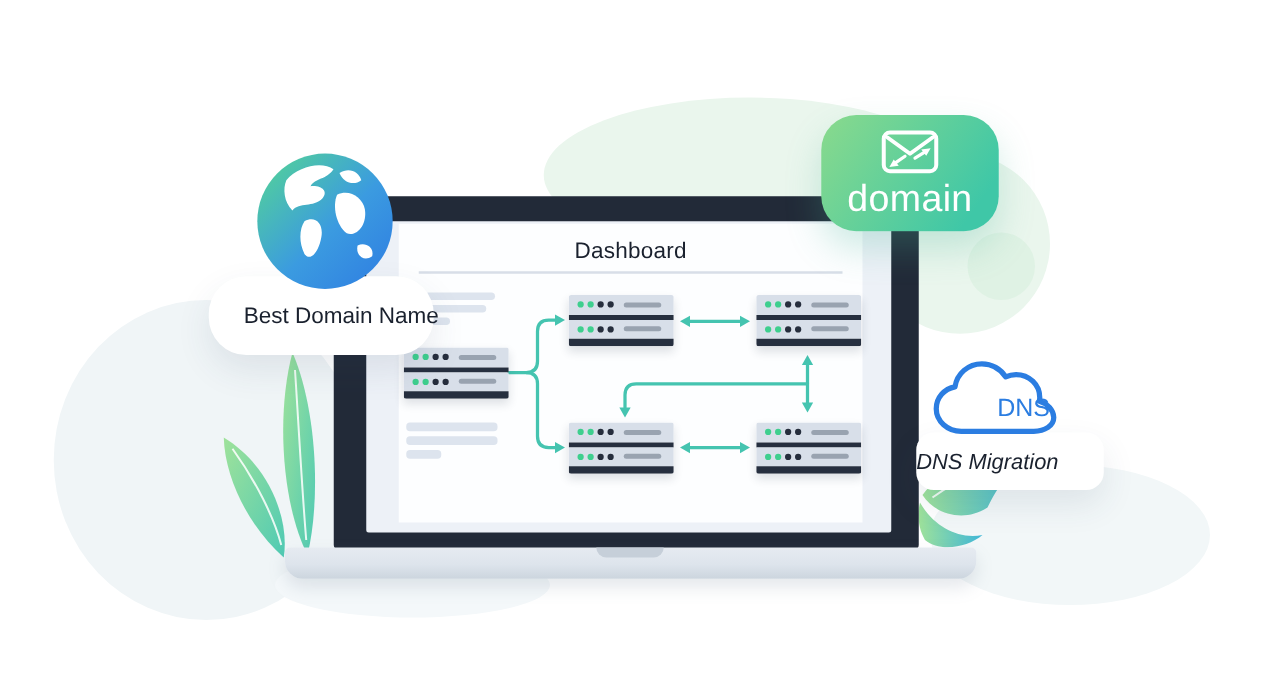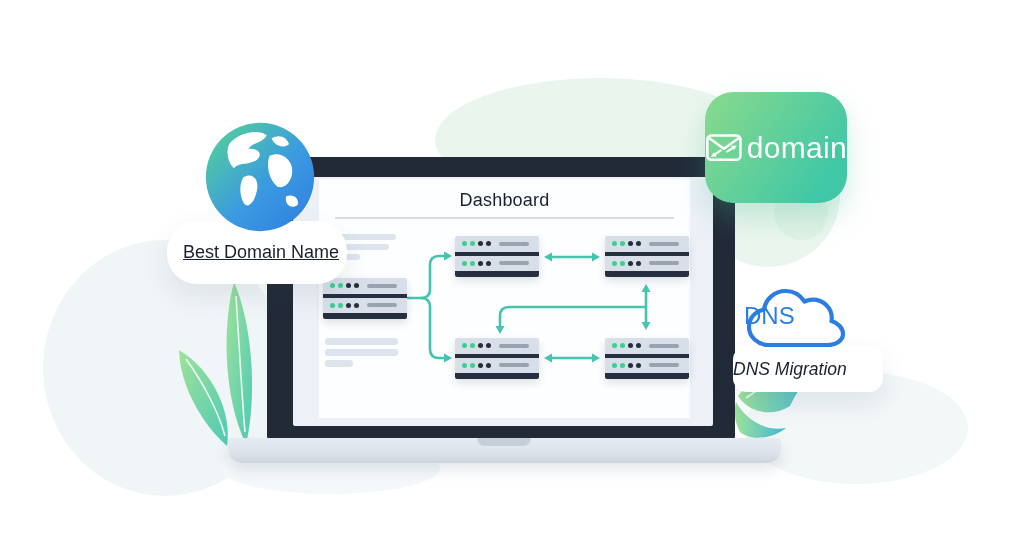--- a/index.html
+++ b/index.html
@@ -45,34 +45,34 @@
   
   .laptop-base { left:228px; top:438px; width:553px; height:25px; z-index:2;
     background:linear-gradient(#e6ebf1 0%, #dde4ec 55%, #ccd5de 100%);
     border-radius:4px 4px 14px 14px; box-shadow:0 7px 14px rgba(110,130,150,.18); }
   .base-notch { position:absolute; left:249px; top:0; width:54px; height:8px;
     background:#c6cfd9; border-radius:0 0 8px 8px; }
 
   
   .left-card { left:167px; top:221px; width:180px; height:63px; background:#fff; border-radius:30px;
     z-index:4; box-shadow:0 12px 28px rgba(50,70,100,.10); display:flex; align-items:center; }
-  .left-card-label { font-size:18px; color:var(--text-dark); padding-left:16px; white-space:nowrap;text-decoration:underline; }
+  .left-card-label { font-size:18px; color:var(--text-dark); padding-left:28px; white-space:nowrap; }
   .globe { left:202px; top:119px; width:116px; height:116px; z-index:5; }
 
   
-  .domain-badge { left:657px; top:92px; width:142px; height:111px; border-radius:28px; z-index:6;
+  .domain-badge { left:657px; top:92px; width:142px; height:93px; border-radius:28px; z-index:6;
     background:linear-gradient(125deg, var(--badge-grad-start) 0%, var(--badge-grad-end) 85%);
     box-shadow:0 14px 28px rgba(70,180,150,.25);
-    display:flex; flex-direction:row; align-items:center; justify-content:center; gap:4px;margin-left:48px; }
+    display:flex; flex-direction:column; align-items:center; justify-content:center; gap:4px; }
   .domain-label { color:#fff; font-size:30px; font-weight:500; line-height:1; letter-spacing:.3px; }
 
   
   .dns-cloud { left:744px; top:283px; width:104px; height:70px; z-index:6; }
-  .dns-cloud-label { position:absolute; left:0; right:8px; top:19px; text-align:left;
-    color:var(--cloud-blue); font-size:24px; font-weight:500; }
+  .dns-cloud-label { position:absolute; left:0; right:8px; top:33px; text-align:right;
+    color:var(--cloud-blue); font-size:20px; font-weight:500; }
   .dns-card { left:733px; top:346px; width:150px; height:46px; background:#fff; border-radius:14px; z-index:5;
     box-shadow:0 12px 26px rgba(50,70,100,.10); display:flex; align-items:center; justify-content:flex-start;font-style:italic; }
   .dns-card-label { font-size:17.5px; color:var(--text-dark); white-space:nowrap; }
 </style>
 </head>
 <body>
 
 <div class="stage">
 
   <svg class="abs bg-blobs" width="1024" height="559" aria-hidden="true">

